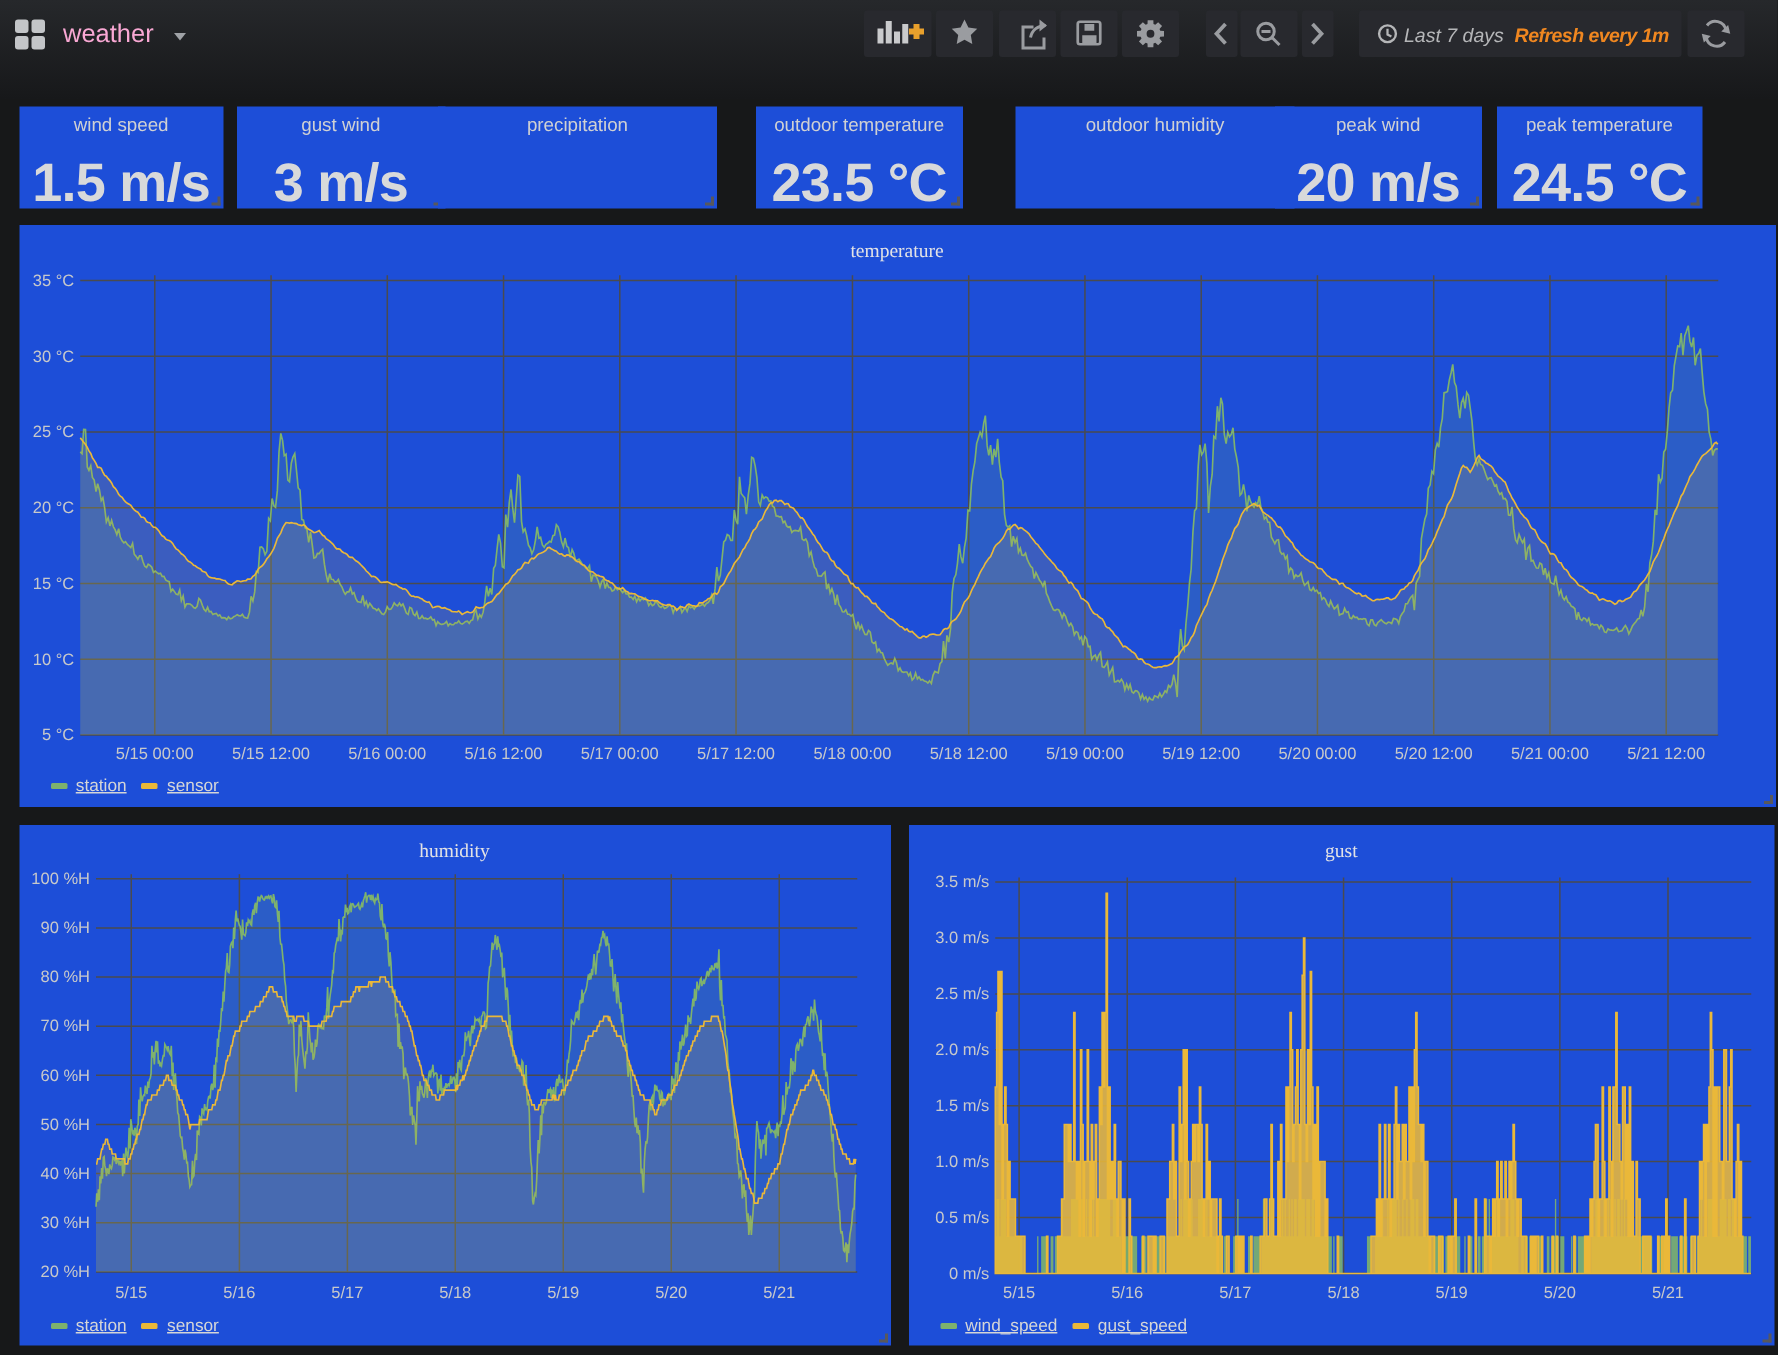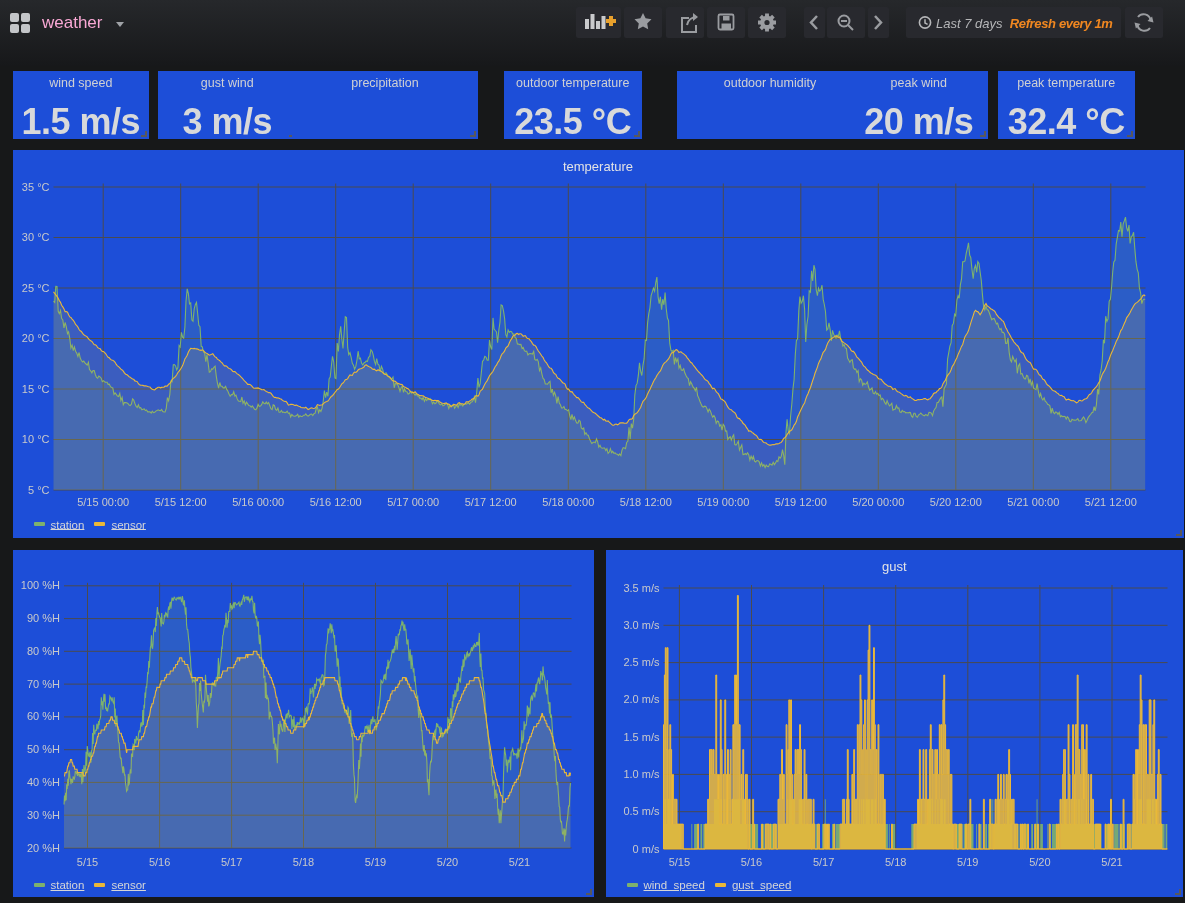--- a/index.html
+++ b/index.html
@@ -7,21 +7,21 @@
   background:linear-gradient(to bottom,#26282b 0%,#17181a 100%); }
 .gridicon { position:absolute; left:10px; top:13px; width:20px; height:20px; }
 .gridicon div { position:absolute; width:9px; height:9px; background:#c3c5c8; border-radius:2px; }
 .dash-title { position:absolute; left:42px; top:13px; font-size:17px; color:#f9a8d4;text-align:center; }
 .caret { position:absolute; left:116px; top:22px; width:0; height:0; border-left:4px solid transparent; border-right:4px solid transparent; border-top:5px solid #9fa2a6; }
 .nbtn { position:absolute; top:7px; height:31px; background:#28292e; border-radius:2px; }
 .panel { position:absolute; background:#1d4ed8;margin-left:10px; }
 .stat-title { text-align:center; margin-top:5px; font-size:12.5px; color:#d0d1d3; font-weight:500; }
 .stat-value { text-align:center; margin-top:11px; font-size:36px; font-weight:bold; color:#d8d9da; letter-spacing:-0.5px; }
 .rsz { position:absolute; right:2px; bottom:2px; width:6px; height:6px; border-right:2px solid #58585c; border-bottom:2px solid #58585c; }
-.gtitle { position:absolute; top:9px; left:0; right:0; text-align:center; font-size:13px; font-weight:500; color:#e3e3e5; }
+.gtitle { position:absolute; top:9px; left:0; right:0; text-align:center; font-size:13px; font-weight:500; color:#e3e3e5;font-family:Liberation Serif, serif; }
 .legend { position:absolute; font-size:11.5px; color:#d5d6d7; }
 .legend .sw { display:inline-block; width:11px; height:4px; border-radius:1px; vertical-align:middle; margin-right:6px; }
 .legend .lt { vertical-align:middle;text-decoration:underline; }
 .orange { color:#f08720; font-weight:bold; letter-spacing:-0.35px; }
 .navtext { color:#b5b6b8; font-size:13px;font-style:italic; }
 </style></head>
 <body>
 <div class="navbar"></div>
 <div class="gridicon">
     <div style="left:0;top:0"></div>
@@ -114,21 +114,21 @@
       <div class="stat-title">outdoor humidity</div>
       <div class="rsz"></div>
     </div>
 <div class="panel stat" style="left:840px;top:71px;width:137.5px;height:68px">
       <div class="stat-title">peak wind</div>
       <div class="stat-value">20 m/s</div>
       <div class="rsz"></div>
     </div>
 <div class="panel stat" style="left:988px;top:71px;width:136.5px;height:68px">
       <div class="stat-title">peak temperature</div>
-      <div class="stat-value">32.4 °C</div>
+      <div class="stat-value">24.5 °C</div>
       <div class="rsz"></div>
     </div>
 
 <div class="panel" style="left:2.5px;top:149.5px;width:1171px;height:388px">
   <div class="gtitle">temperature</div>
   <svg width="1171" height="388" viewBox="0 0 1171 388" style="position:absolute;left:0;top:0">
       <line x1="40.5" y1="340.0" x2="1132.5" y2="340.0" stroke="#4a4b4f" stroke-width="1"></line>
       <line x1="40.5" y1="289.5" x2="1132.5" y2="289.5" stroke="#4a4b4f" stroke-width="1"></line>
       <line x1="40.5" y1="239.0" x2="1132.5" y2="239.0" stroke="#4a4b4f" stroke-width="1"></line>
       <line x1="40.5" y1="188.5" x2="1132.5" y2="188.5" stroke="#4a4b4f" stroke-width="1"></line>
@@ -173,20 +173,21 @@
       <text x="865.3" y="356" text-anchor="middle" font-size="11" fill="#c8c9ca" font-family="Liberation Sans, sans-serif">5/20 00:00</text>
       <text x="942.8" y="356" text-anchor="middle" font-size="11" fill="#c8c9ca" font-family="Liberation Sans, sans-serif">5/20 12:00</text>
       <text x="1020.3" y="356" text-anchor="middle" font-size="11" fill="#c8c9ca" font-family="Liberation Sans, sans-serif">5/21 00:00</text>
       <text x="1097.8" y="356" text-anchor="middle" font-size="11" fill="#c8c9ca" font-family="Liberation Sans, sans-serif">5/21 12:00</text>
     </svg>
   <div class="legend" style="left:21px;top:368px"><span class="sw" style="background:#7eb26d"></span><span class="lt">station</span><span class="sw" style="background:#eab839;margin-left:10px"></span><span class="lt">sensor</span></div>
   <div class="rsz"></div>
 </div>
 
 <div class="panel" style="left:2.5px;top:550px;width:581px;height:347px">
+  <div class="gtitle">humidity</div>
   <svg width="581" height="347" viewBox="0 0 581 347" style="position:absolute;left:0;top:0">
       <line x1="51.0" y1="298.0" x2="558.5" y2="298.0" stroke="#4a4b4f" stroke-width="1"></line>
       <line x1="51.0" y1="265.2" x2="558.5" y2="265.2" stroke="#4a4b4f" stroke-width="1"></line>
       <line x1="51.0" y1="232.4" x2="558.5" y2="232.4" stroke="#4a4b4f" stroke-width="1"></line>
       <line x1="51.0" y1="199.7" x2="558.5" y2="199.7" stroke="#4a4b4f" stroke-width="1"></line>
       <line x1="51.0" y1="166.9" x2="558.5" y2="166.9" stroke="#4a4b4f" stroke-width="1"></line>
       <line x1="51.0" y1="134.1" x2="558.5" y2="134.1" stroke="#4a4b4f" stroke-width="1"></line>
       <line x1="51.0" y1="101.3" x2="558.5" y2="101.3" stroke="#4a4b4f" stroke-width="1"></line>
       <line x1="51.0" y1="68.6" x2="558.5" y2="68.6" stroke="#4a4b4f" stroke-width="1"></line>
       <line x1="51.0" y1="35.8" x2="558.5" y2="35.8" stroke="#4a4b4f" stroke-width="1"></line>

